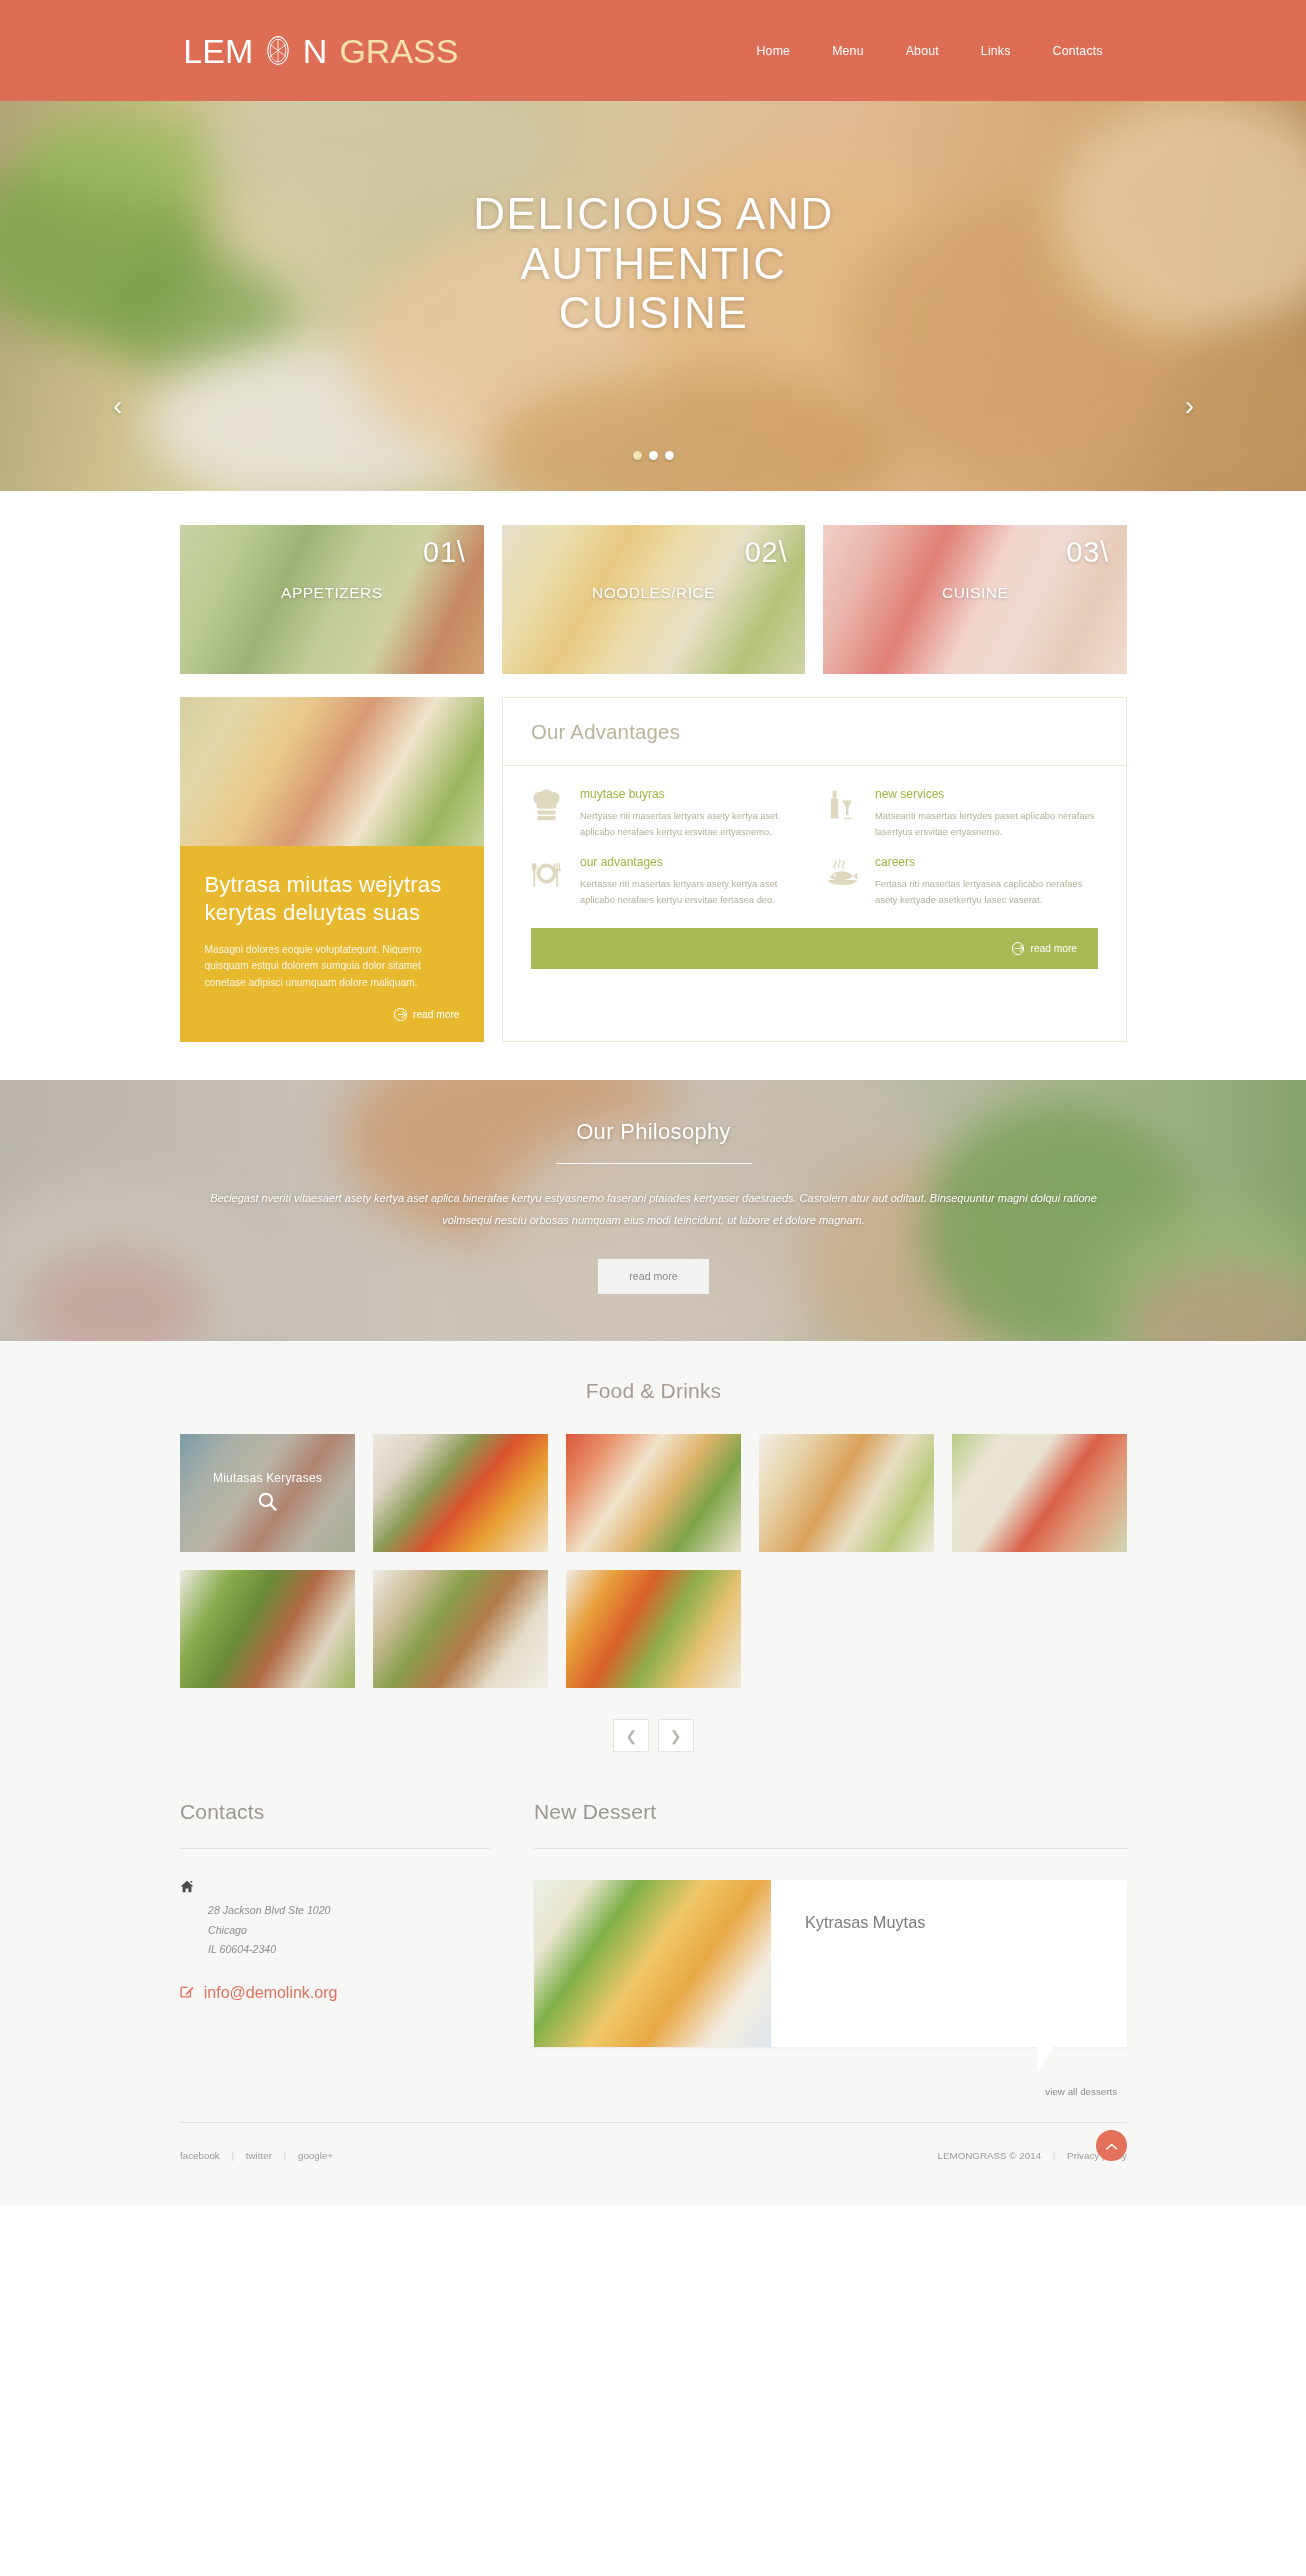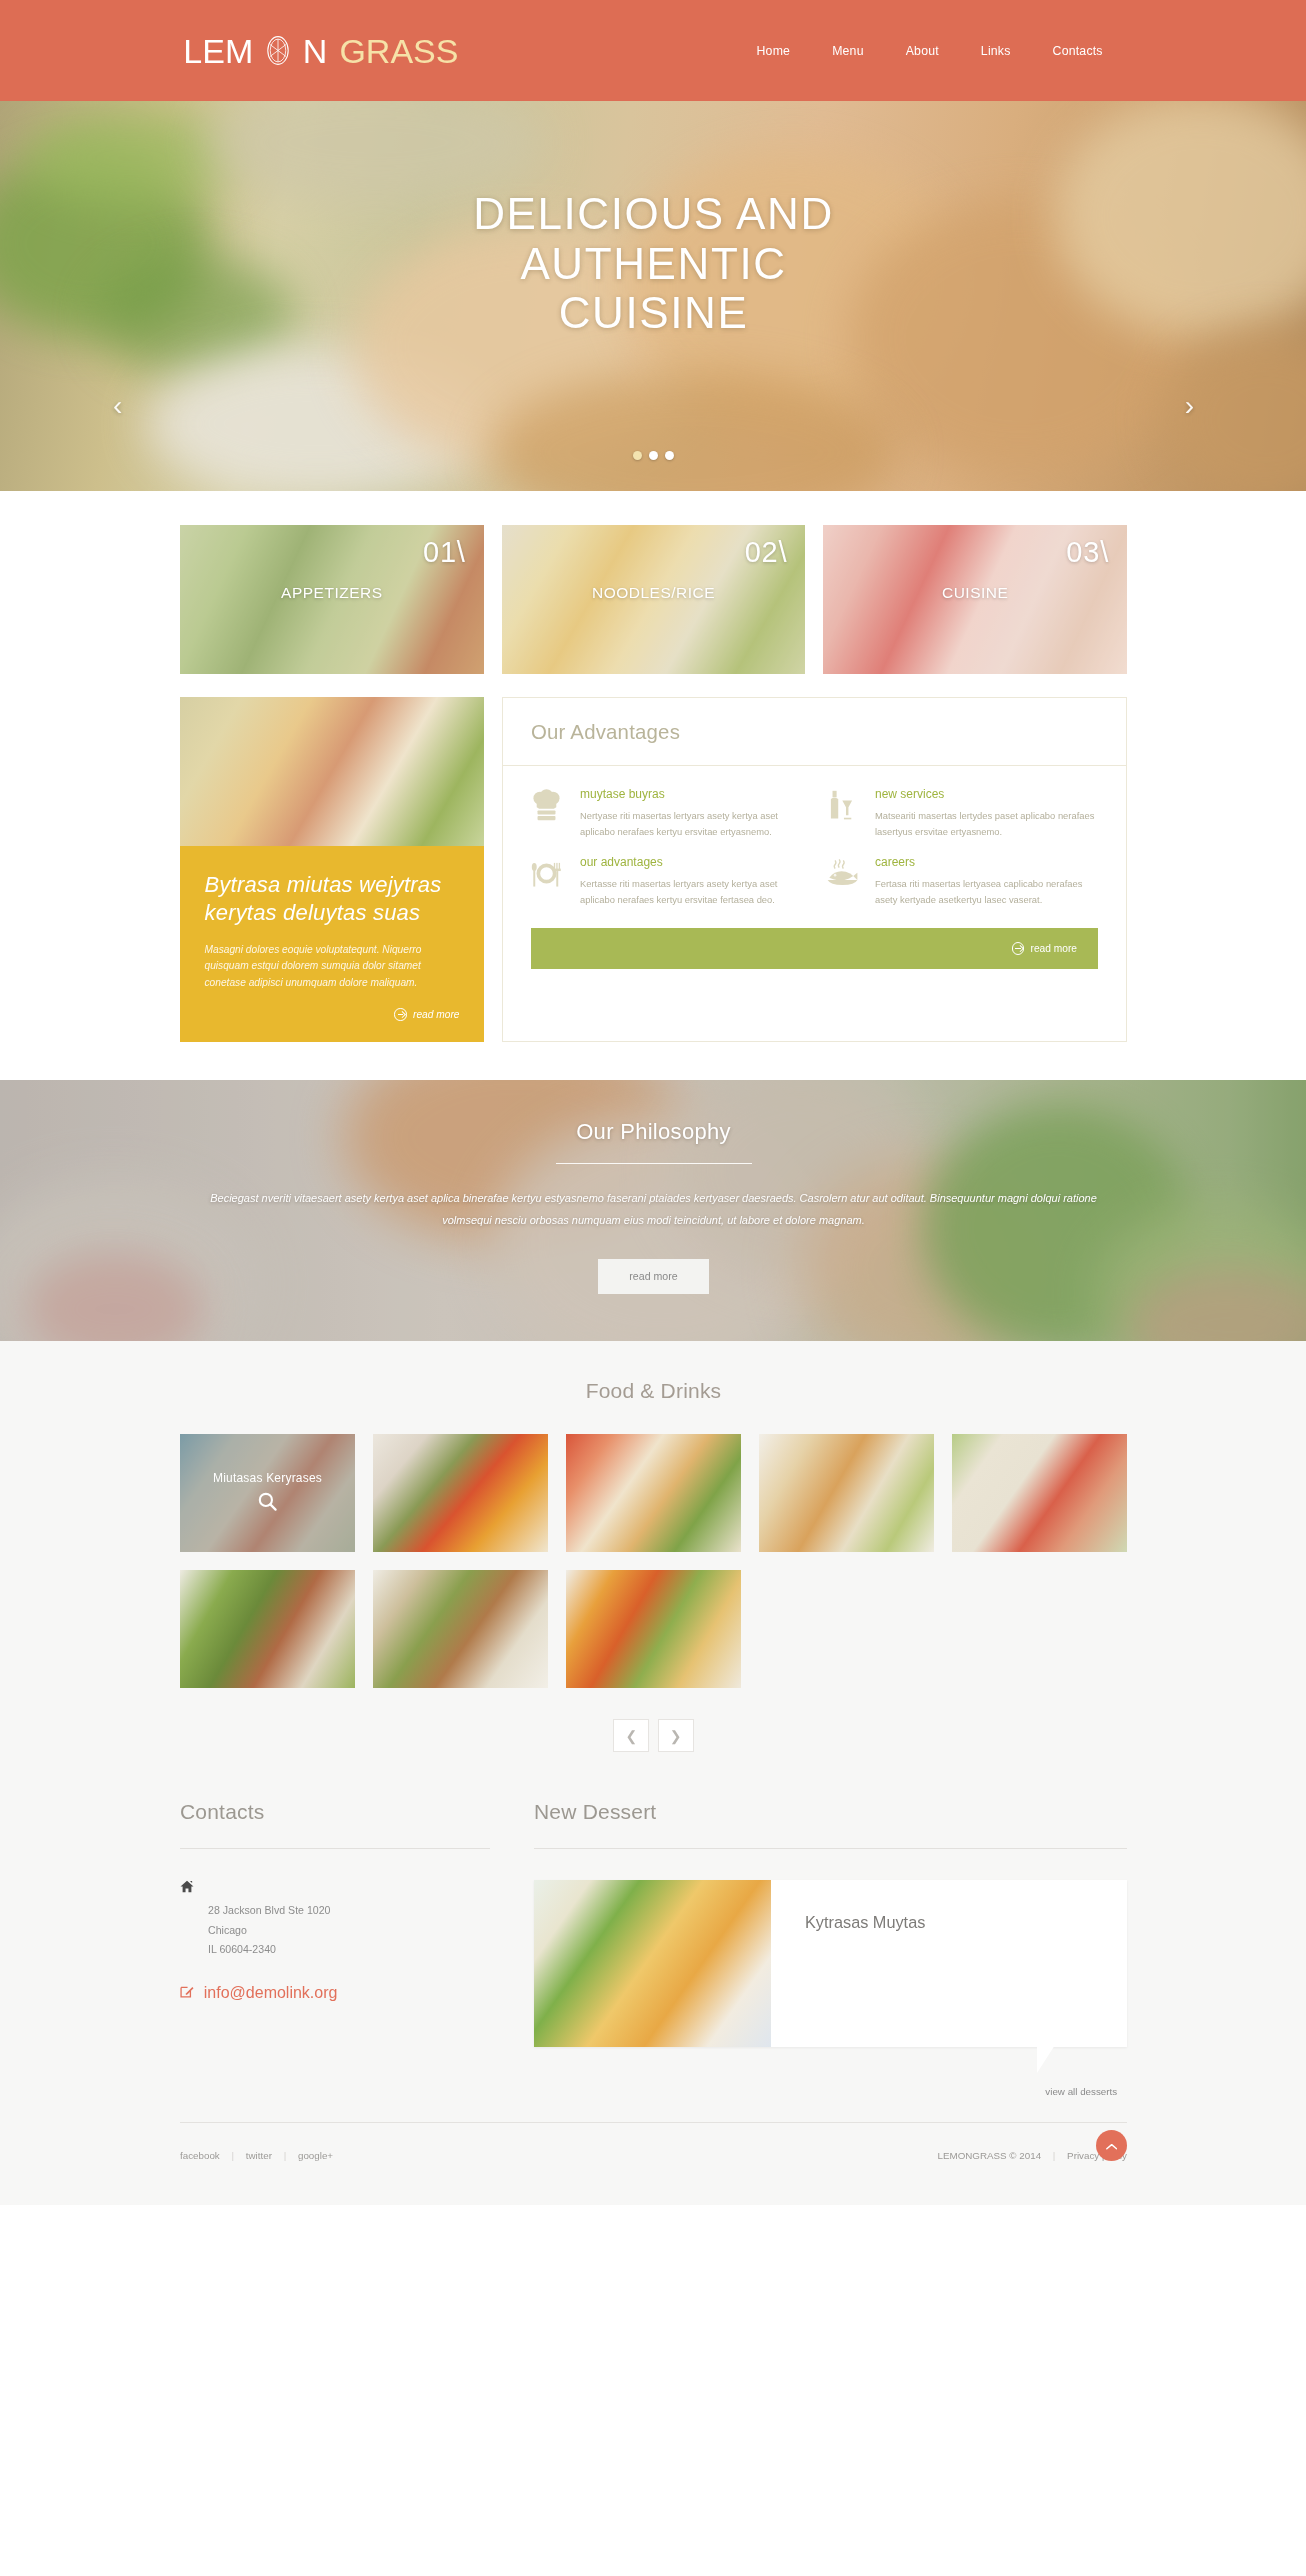--- a/index.html
+++ b/index.html
@@ -130,21 +130,20 @@
     padding-top: 23px;
   }
   .promo-col { width: 304px; }
   .promo-photo { height: 149px; position:relative; overflow:hidden;}
   .promo-box {
     background: #e8b82e;
     padding: 24.5px 24.5px 18px 24.5px;
     color: #fff;
     min-height: 196px;
     position: relative;
-    font-style: italic;
   }
   .promo-box h3 {
     font-weight: 200; font-size: 22px; line-height: 1.28;
     margin-bottom: 14.7px; letter-spacing: 0.2px;
   }
   .promo-box p { font-size: 10.2px; line-height: 1.65; color:#fffaf0; opacity:.95;}
   .readmore-link {
     display: flex; align-items: center; gap: 6.5px;
     justify-content: flex-end;
     color: #fff; font-size: 10.2px; text-decoration:none;
@@ -256,21 +255,21 @@
     font-family: "Liberation Sans", sans-serif;
   }
 
   
   .bottom { background:#f7f7f6; padding-bottom: 0; }
   .bottom-inner { width: 947px; margin: 0 auto; display:flex; gap: 44px; padding-top: 9.8px;}
   .col-contacts { width: 310px; }
   .col-dessert { flex: 1; }
   .sec-title { font-size: 21px; font-weight: 200; color: #9c9891; letter-spacing:0.2px; padding-bottom: 24.5px; }
   .sec-rule { height:0.8px; background:#e2e0dd; margin-bottom: 31px;}
-  .addr-block { position:relative; }
+  .addr-block { position:relative;font-style:italic; }
   .addr-block .home-ico { position:absolute; left:0; top:0; color:#4b4b4b; }
   .addr-block .lines { margin-left: 28px; padding-top:21px; font-size:10.6px; line-height:1.85; color:#8d8d8d;}
   .mail-row { display:flex; align-items:center; gap: 9.8px; margin-top: 24.5px;}
   .mail-row a { color: #e2705a; font-size: 16px; text-decoration:none; cursor:pointer;}
   .mail-ico { color:#e2705a; }
 
   .dessert-card {
     display:flex; background:#fff; position:relative;
     box-shadow: 0 0.8px 2.5px rgba(0,0,0,.06);
   }

